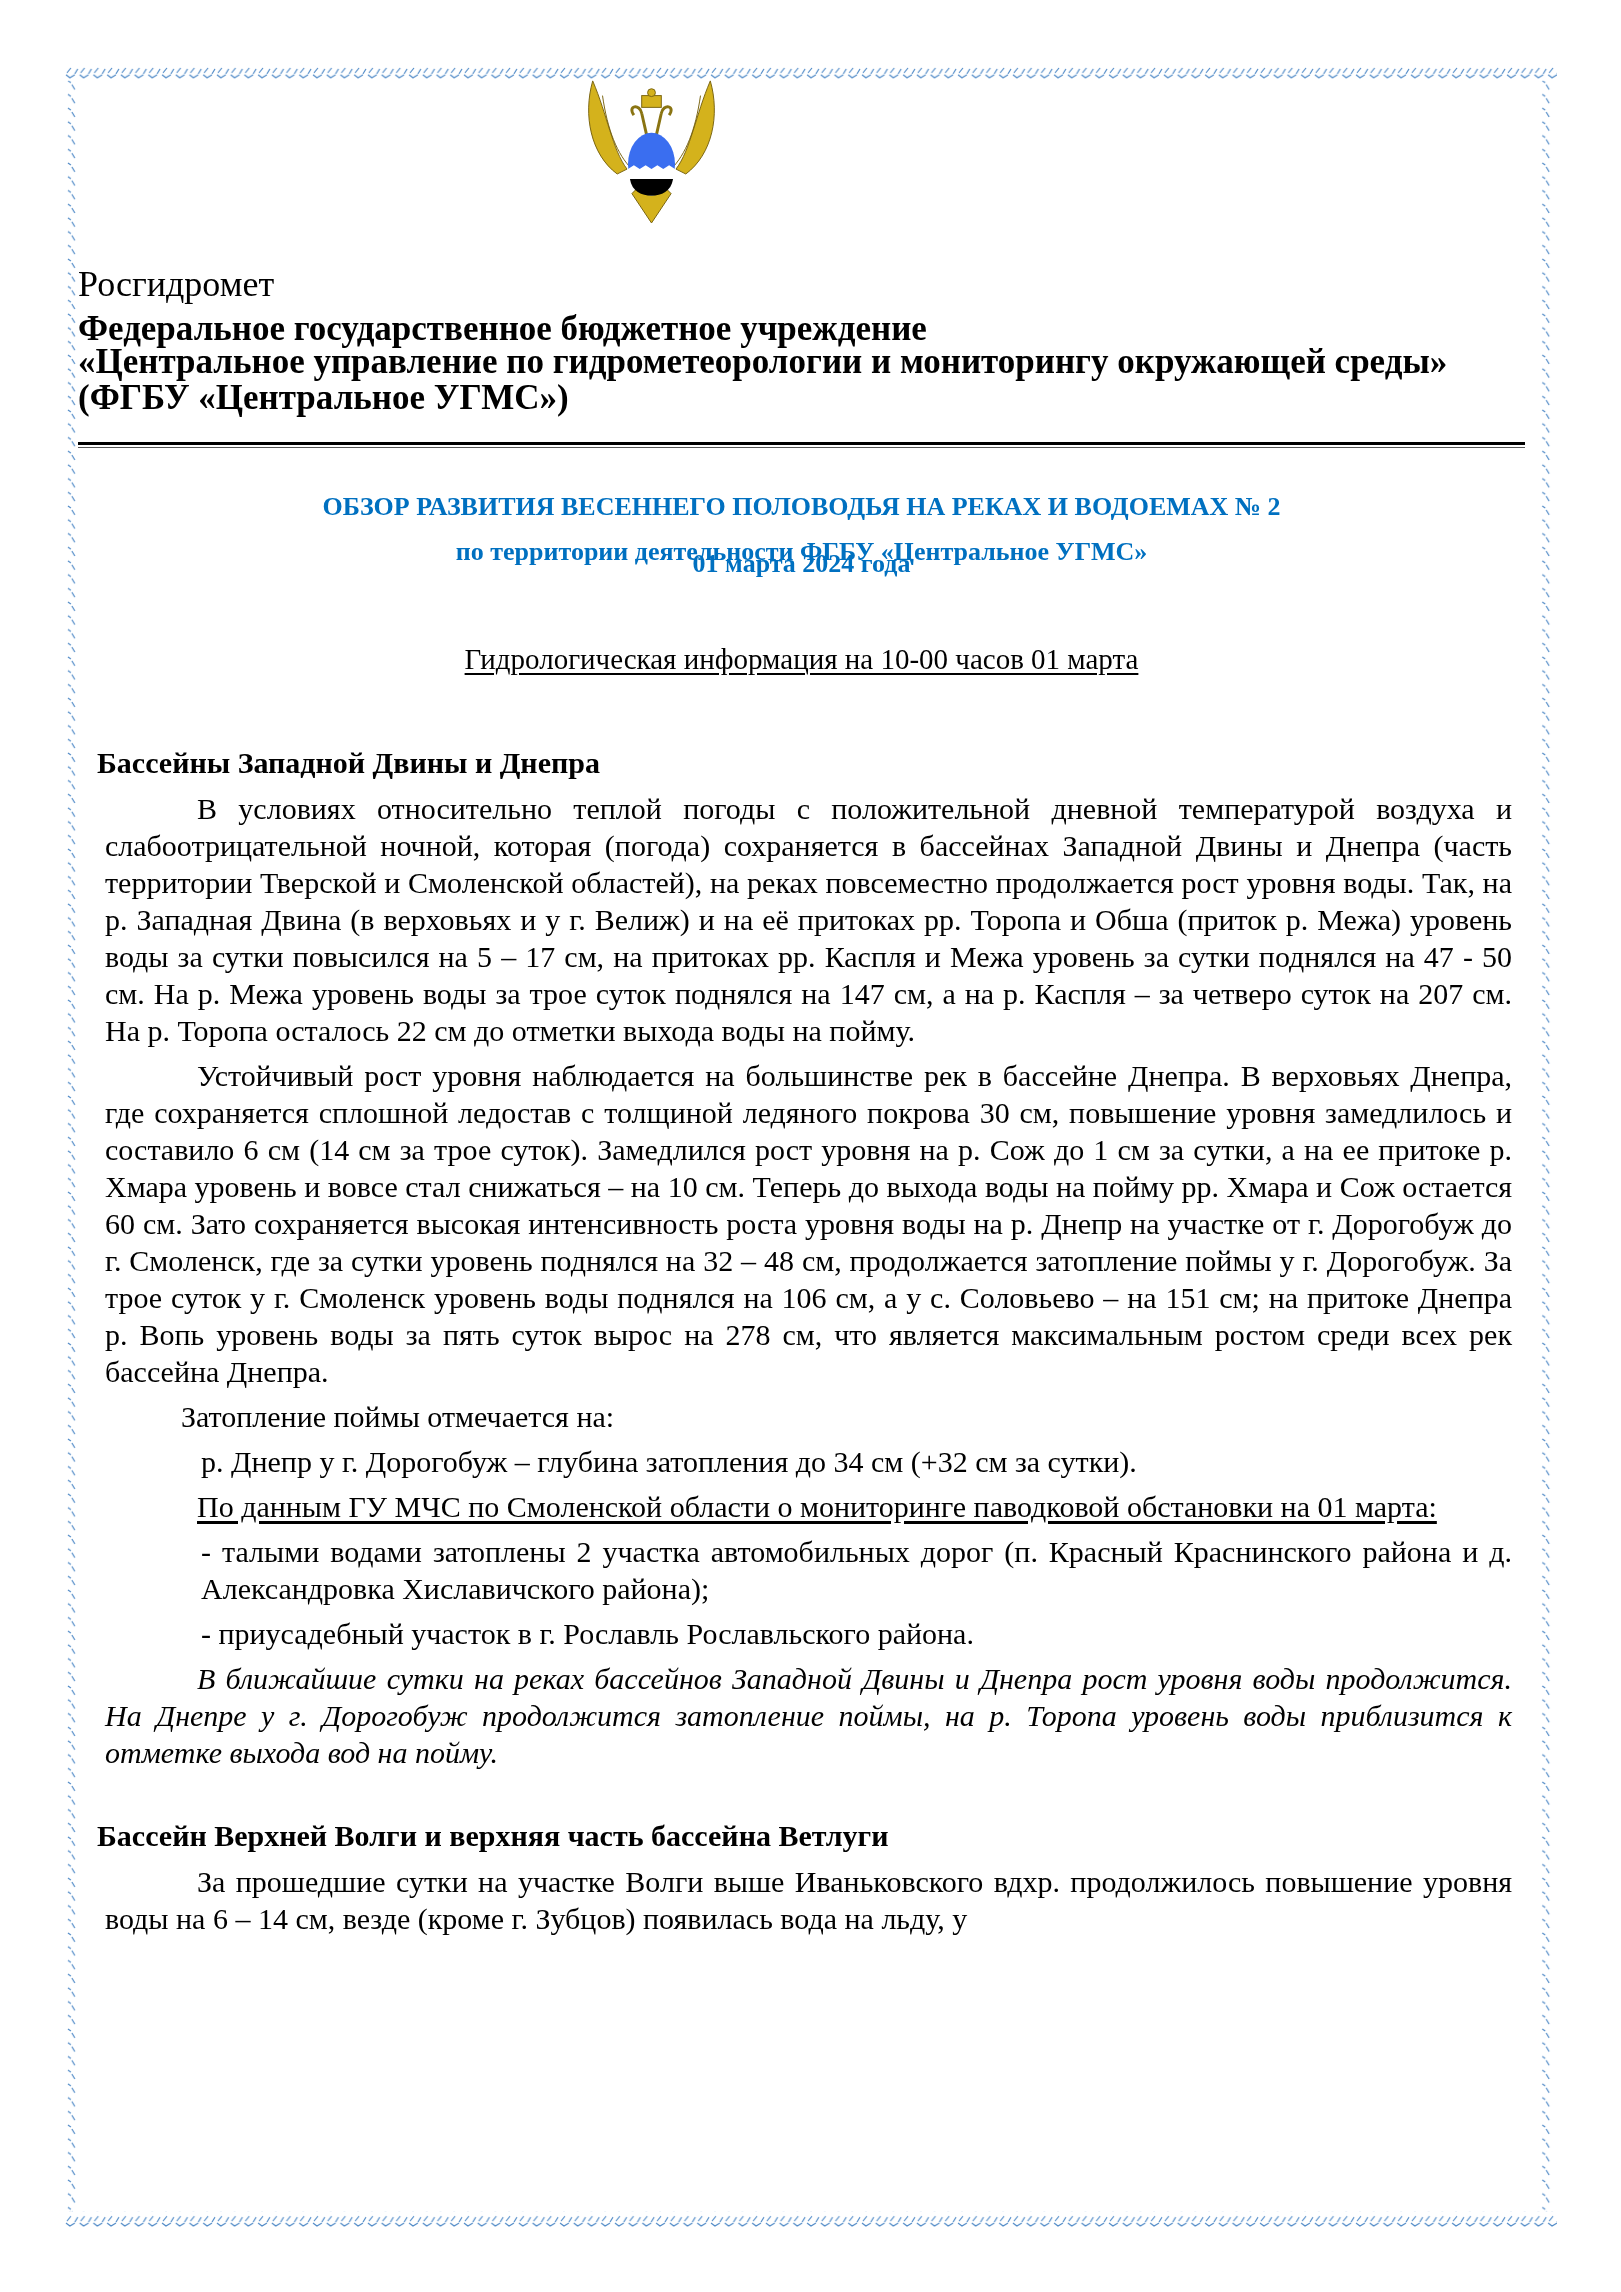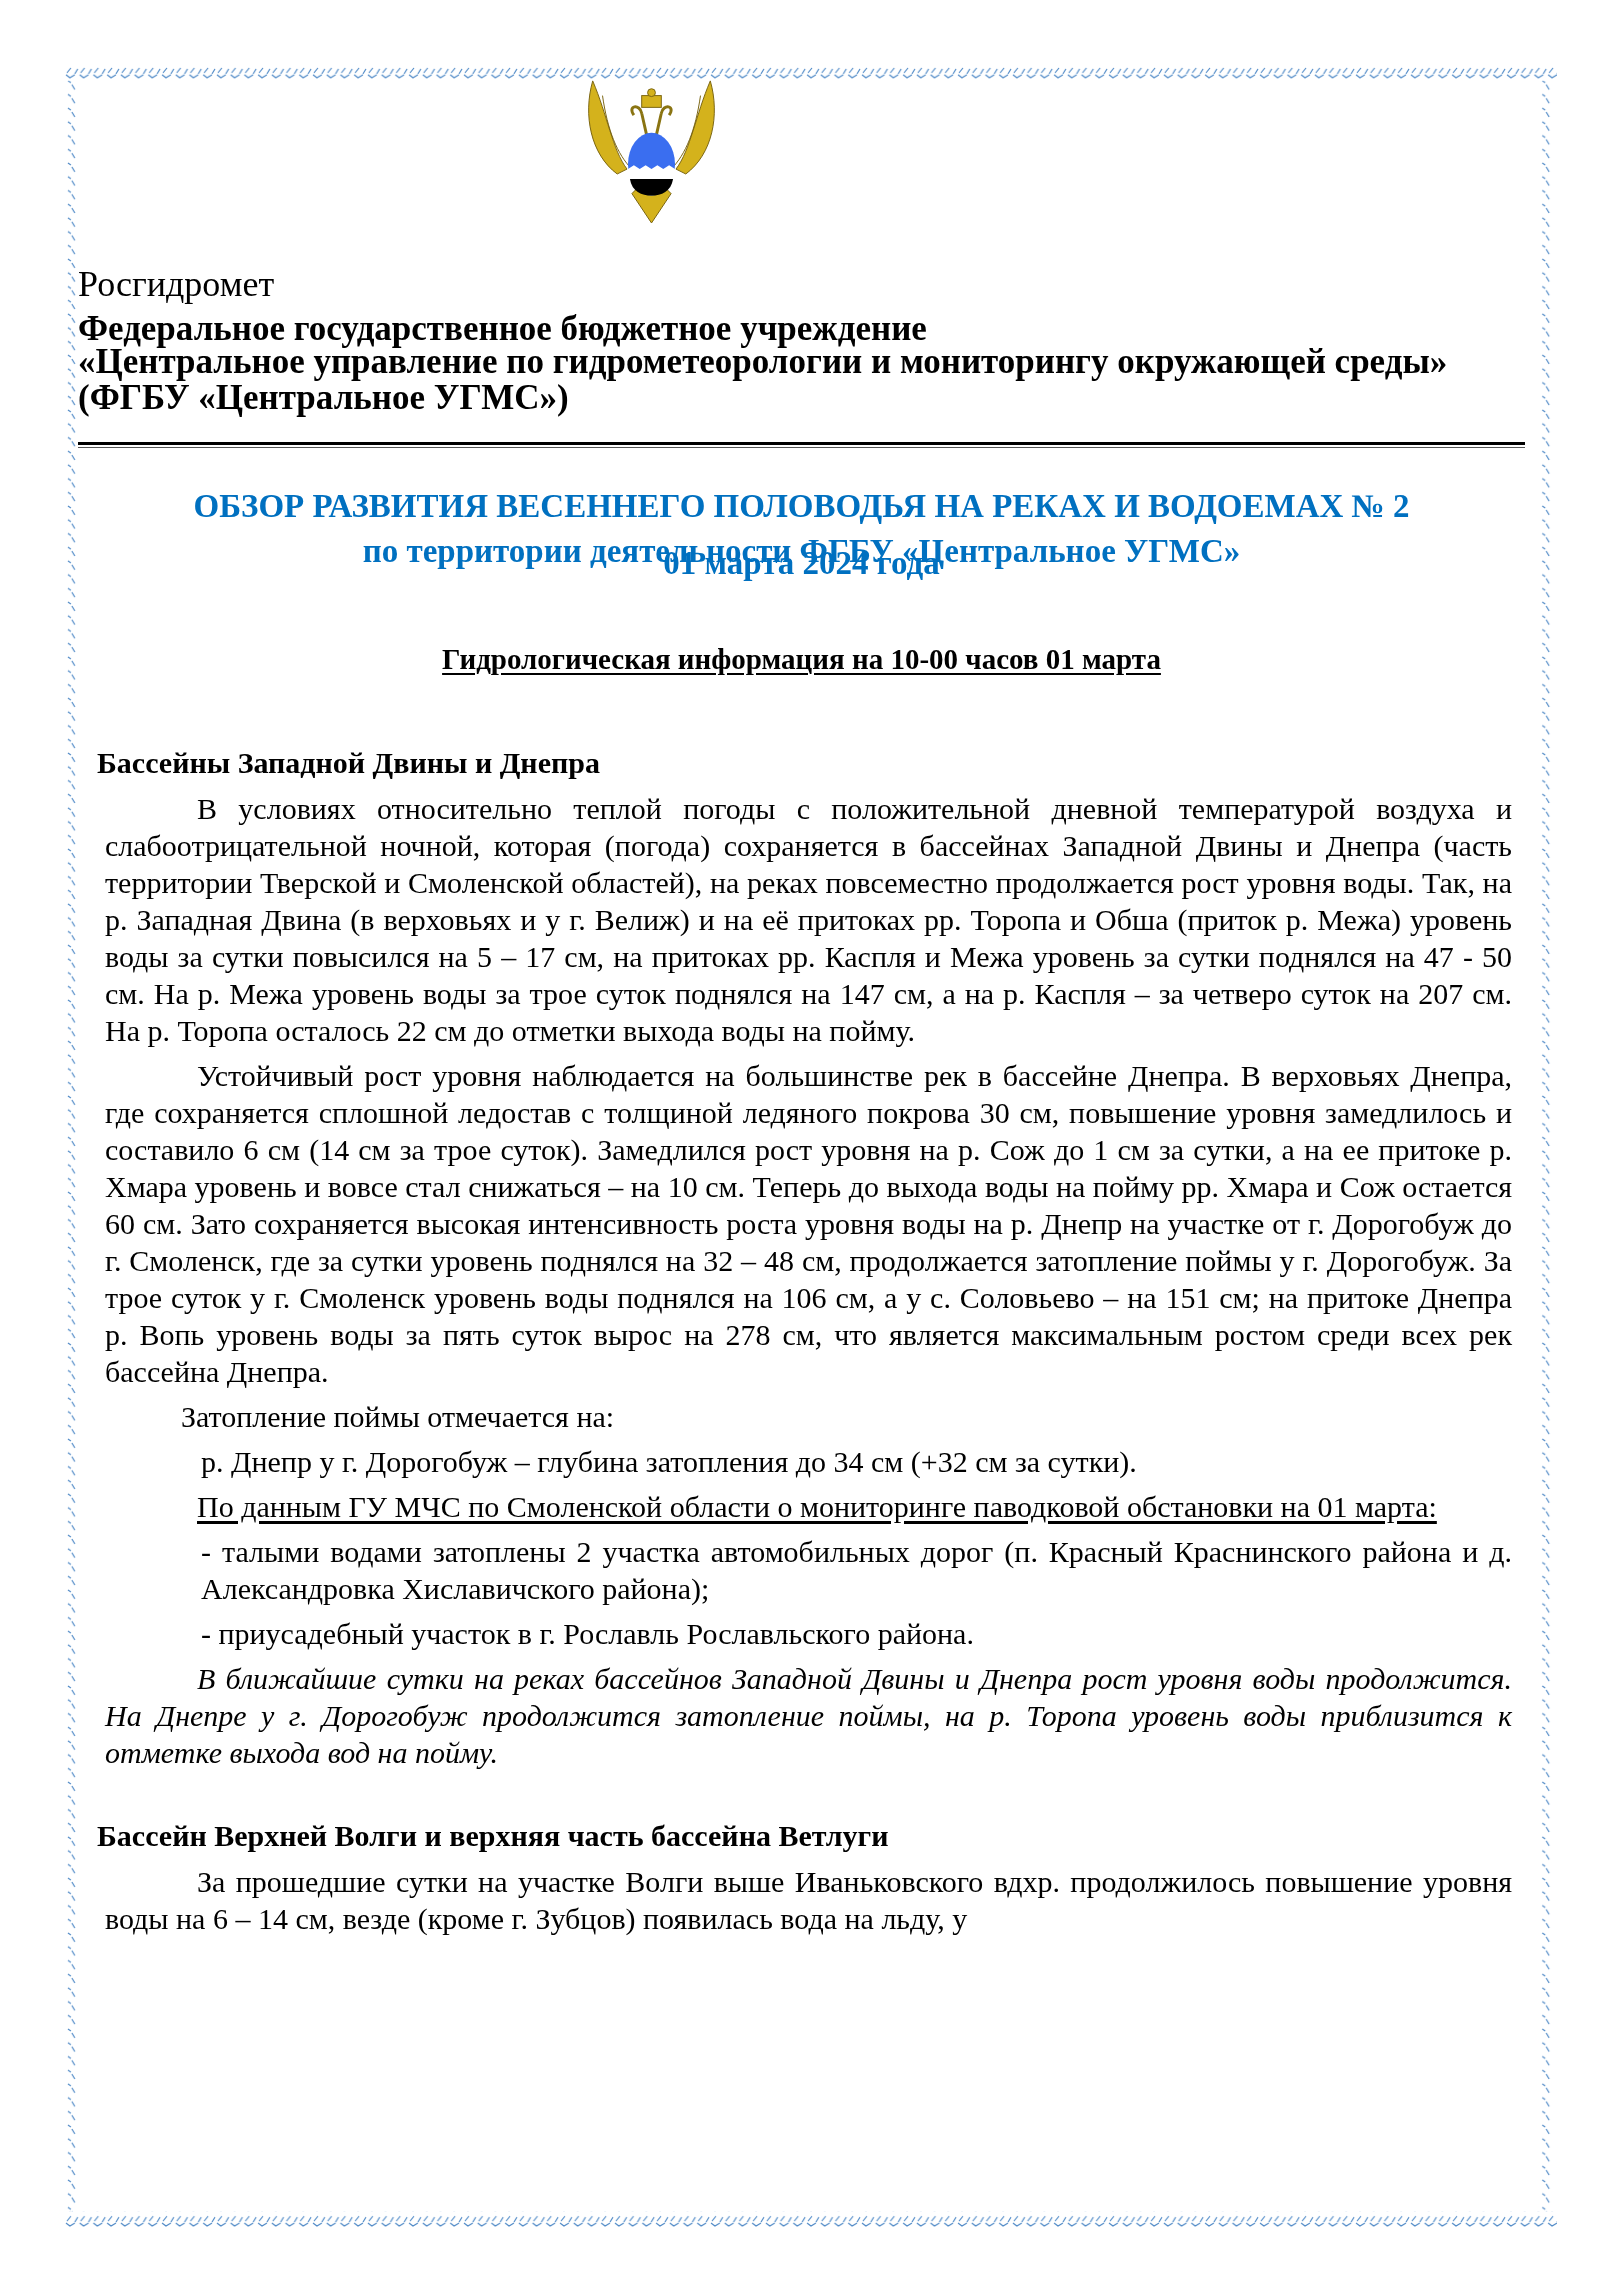--- a/index.html
+++ b/index.html
@@ -19,27 +19,27 @@
   .org-l1 { top:312px; }
   .org-l2 { top:345px; }
   .org-l3 { top:381px; }
 
   .divider { position:absolute; left:78px; width:1447px; top:442px; height:6.9px; }
   .divider .thick { height:2.9px; background:#000; }
   .divider .gap { height:2px; background:#fff; }
   .divider .thin { height:1px; background:#555; }
 
   .title { position:absolute; left:78px; width:1447px; text-align:center;
-           color:#0070C0; font-weight:bold; font-size:33px; line-height:33px; }
+           color:#0070C0; font-weight:bold; font-size:26px; line-height:33px; }
   .t1 { top:490px; }
   .t2 { top:535px; }
   .t3 { top:547px; }
 
   .subtitle { position:absolute; left:78px; width:1447px; text-align:center; top:642px;
-              font-size:29px; font-weight:bold; line-height:35px; }
+              font-size:29px; font-weight:normal; line-height:35px; }
   .subtitle span { text-decoration:underline; text-underline-offset:3.9px; text-decoration-thickness:2px; }
 
   .content { position:absolute; left:97px; width:1423px; top:743px;
              font-size:30px; line-height:37px; }
   .content h2 { margin:0; font-size:30px; font-weight:bold; line-height:39px; }
   .content p { margin:8px; text-align:justify; text-indent:92px; }
   .content p.ind-small { text-indent:76px; }
   .content p.item { padding-left:96px; text-indent:0; }
   .content p.bullet { padding-left:96px; text-indent:0; }
   .content p.italic { font-style:italic; }

